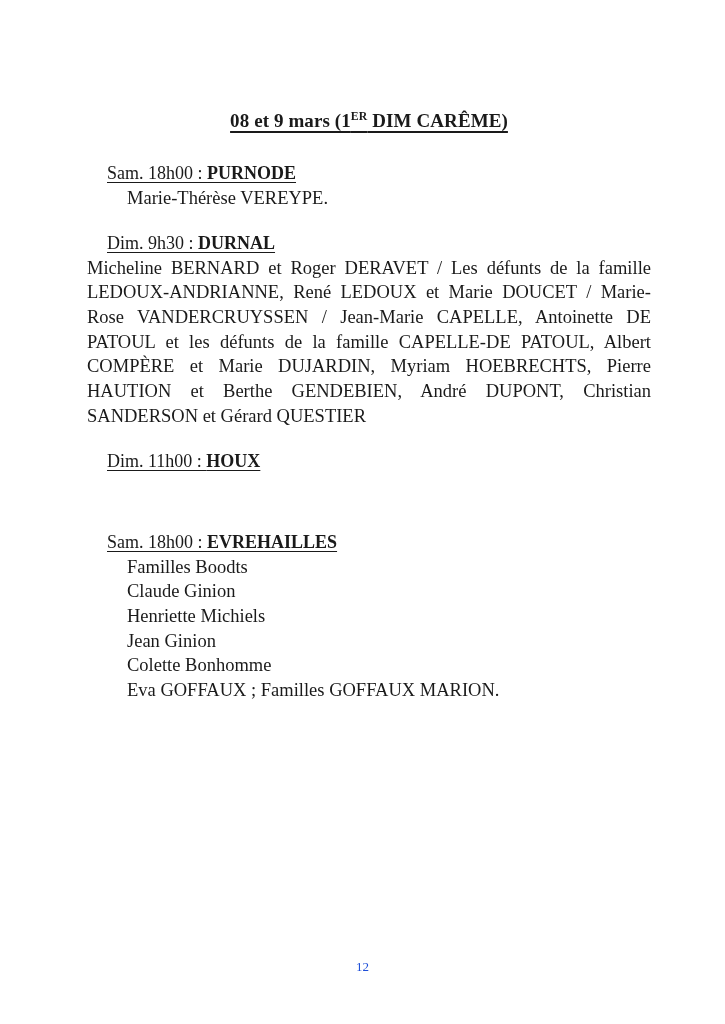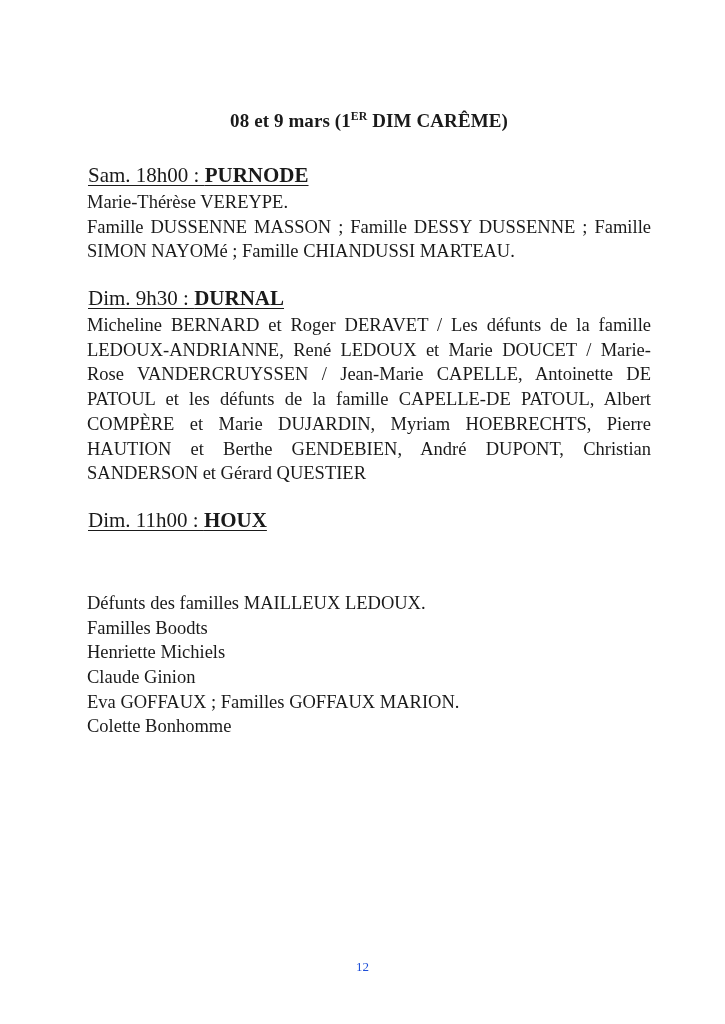--- a/index.html
+++ b/index.html
@@ -31,36 +31,37 @@
   
   .date-title {
     text-align: center;
     font-weight: bold;
     font-size: 19px;
     letter-spacing: 0.1px;
     line-height: 1.2;
     white-space: nowrap;
   }
   .date-title .u {
+    text-decoration: underline;
     text-underline-offset: 4px;
     text-decoration-thickness: 1.6px;
   }
   .date-title sup {
     font-size: 0.62em;
     vertical-align: super;
     line-height: 0;
     font-weight: bold;
   }
 
   
   .mass-block { }
   .mass-header {
-    font-size: 21px;
+    font-size: 18px;
     line-height: 1.34;
-    margin-left: 1px;
+    margin-left: 20px;
     margin-bottom: 1px;
     white-space: nowrap;
   }
   .mass-header .hdr-u {
     text-decoration: underline;
     text-underline-offset: 3px;
     text-decoration-thickness: 1.3px;
   }
   .mass-header .place {
     font-weight: bold;
@@ -74,20 +75,21 @@
     hyphens: none;
   }
   .body-text.lastline-left {
     text-align-last: left;
   }
   .plain-line {
     font-size: 18.5px;
     line-height: 1.335;
     text-align: left;
     white-space: nowrap;
+    margin-left: 40px;
   }
   .gap-md { height: 20px; }
   .gap-lg { height: 28px; }
 
   
   .page-number {
     position: absolute;
     left: 0;
     right: 0;
     top: 959px;
@@ -108,21 +110,20 @@
       <span class="u"><span>08 et 9 mars (1</span><sup>ER</sup><span> DIM CARÊME)</span></span>
     </div>
 
     <div class="gap-lg"></div>
 
     <div class="mass-block">
       <div class="mass-header">
         <span class="hdr-u"><span>Sam. 18h00 : </span><span class="place">PURNODE</span></span>
       </div>
       <div class="plain-line">Marie-Thérèse VEREYPE.</div>
-      <div class="body-text lastline-left">Famille DUSSENNE MASSON ; Famille DESSY DUSSENNE ; Famille SIMON NAYOMé ; Famille CHIANDUSSI MARTEAU.</div>
     </div>
 
     <div class="gap-md"></div>
 
     <div class="mass-block">
       <div class="mass-header">
         <span class="hdr-u"><span>Dim. 9h30 : </span><span class="place">DURNAL</span></span>
       </div>
       <div class="body-text lastline-left">Micheline BERNARD et Roger DERAVET / Les défunts de la famille LEDOUX-ANDRIANNE, René LEDOUX et Marie DOUCET / Marie-Rose VANDERCRUYSSEN / Jean-Marie CAPELLE, Antoinette DE PATOUL et les défunts de la famille CAPELLE-DE PATOUL, Albert COMPÈRE et Marie DUJARDIN, Myriam HOEBRECHTS, Pierre HAUTION et Berthe GENDEBIEN, André DUPONT, Christian SANDERSON et Gérard QUESTIER</div>
     </div>
@@ -134,24 +135,27 @@
         <span class="hdr-u"><span>Dim. 11h00 : </span><span class="place">HOUX</span></span>
       </div>
     </div>
 
     <div class="gap-lg"></div>
 
 
     <div class="gap-lg"></div>
 
     <div class="mass-block">
-      <div class="plain-line">Défunts des familles MAILLEUX LEDOUX.</div>
+      <div class="mass-header">
+        <span class="hdr-u"><span>Sam. 18h00 : </span><span class="place">EVREHAILLES</span></span>
+      </div>
       <div class="plain-line">Familles Boodts</div>
+      <div class="plain-line">Claude Ginion</div>
       <div class="plain-line">Henriette Michiels</div>
-      <div class="plain-line">Claude Ginion</div>
+      <div class="plain-line">Jean Ginion</div>
+      <div class="plain-line">Colette Bonhomme</div>
       <div class="plain-line">Eva GOFFAUX ; Familles GOFFAUX MARION.</div>
-      <div class="plain-line">Colette Bonhomme</div>
     </div>
 
   </div>
 
   <div class="page-number">12</div>
 </div>
 
 </body></html>

